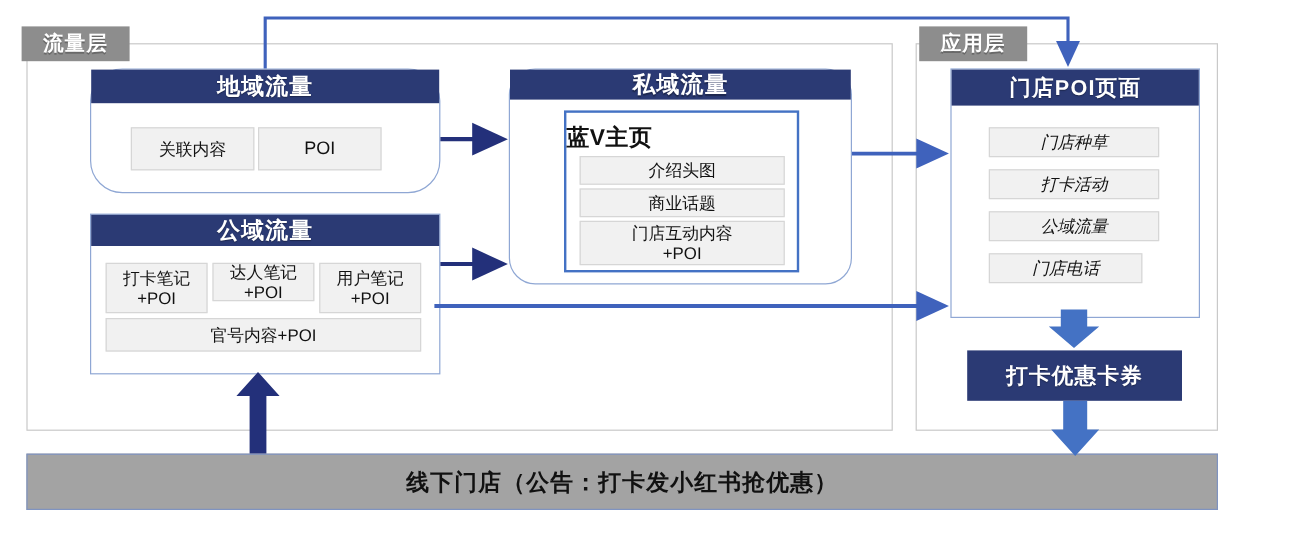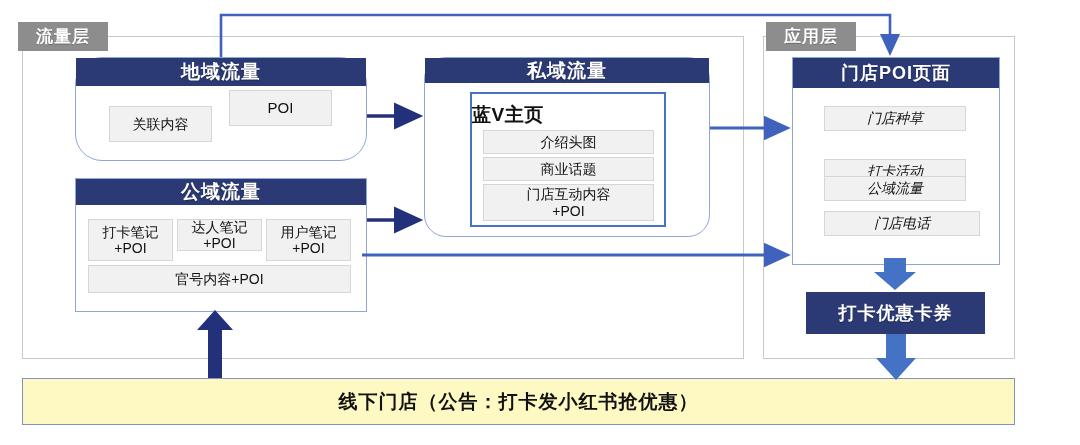--- a/index.html
+++ b/index.html
@@ -104,21 +104,21 @@
     align-items:center;
     justify-content:center;
     letter-spacing:1px;
     text-shadow:0 1px 1px rgba(0,0,0,.35);
   }
 
   
   .bottom-bar{
     position:absolute;
     box-sizing:border-box;
-    background:#fef9c3;
+    background:#a3a3a3;
     border:1px solid #7f93c0;
     display:flex;
     align-items:center;
     justify-content:center;
     font-weight:bold;
     font-size:19px;
     color:#111111;
     letter-spacing:1px;
   }
 
@@ -138,21 +138,21 @@
   <div class="layer-box" style="left:22px;top:36px;width:722px;height:323px;"></div>
   <div class="layer-box" style="left:763px;top:36px;width:252px;height:323px;"></div>
 
   <div class="layer-tag" style="left:18px;top:22px;width:90px;height:29px;">流量层</div>
   <div class="layer-tag" style="left:766px;top:22px;width:90px;height:29px;">应用层</div>
 
   <div class="panel" style="left:75px;top:57px;width:292px;height:104px;border-radius:27px;">
     <div class="panel-head" style="height:28px;font-size:19px;">地域流量</div>
     <div class="panel-body" style="height:74px;">
       <div class="chip" style="left:33px;top:20px;width:103px;height:36px;">关联内容</div>
-      <div class="chip" style="left:139px;top:4px;width:103px;height:36px;font-size:15px;margin-left:14px;">POI</div>
+      <div class="chip" style="left:139px;top:20px;width:103px;height:36px;font-size:15px;">POI</div>
     </div>
   </div>
 
   <div class="panel" style="left:75px;top:178px;width:292px;height:134px;">
     <div class="panel-head" style="height:26px;font-size:19px;">公域流量</div>
     <div class="panel-body" style="height:106px;">
       <div class="chip" style="left:12px;top:14px;width:85px;height:42px;">打卡笔记
 +POI</div>
       <div class="chip" style="left:101px;top:14px;width:85px;height:32px;">达人笔记
 +POI</div>
@@ -172,23 +172,23 @@
         <div class="chip" style="left:11px;top:90px;width:171px;height:37px;">门店互动内容
 +POI</div>
       </div>
     </div>
   </div>
 
   <div class="panel" style="left:792px;top:57px;width:208px;height:208px;">
     <div class="panel-head" style="height:30px;font-size:18px;">门店POI页面</div>
     <div class="panel-body" style="height:178px;font-style:italic;">
       <div class="chip" style="left:31px;top:18px;width:142px;height:25px;">门店种草</div>
-      <div class="chip" style="left:31px;top:71px;width:142px;height:25px;">打卡活动</div>
+      <div class="chip" style="left:31px;top:53px;width:142px;height:25px;">打卡活动</div>
       <div class="chip" style="left:31px;top:88px;width:142px;height:25px;">公域流量</div>
-      <div class="chip" style="left:31px;top:123px;width:156px;height:25px;">门店电话</div>
+      <div class="chip" style="left:31px;top:123px;width:128px;height:25px;">门店电话</div>
     </div>
   </div>
 
   <div class="coupon" style="left:806px;top:292px;width:179px;height:42px;">打卡优惠卡券</div>
 
   <div class="bottom-bar" style="left:22px;top:378px;width:993px;height:47px;">线下门店（公告：打卡发小红书抢优惠）</div>
 
   <svg id="wires" viewBox="0 0 1080 445" xmlns="http://www.w3.org/2000/svg">
     <defs>
       <marker id="mk-navy" markerWidth="9" markerHeight="9" refX="7" refY="4.5" orient="auto" markerUnits="strokeWidth">

